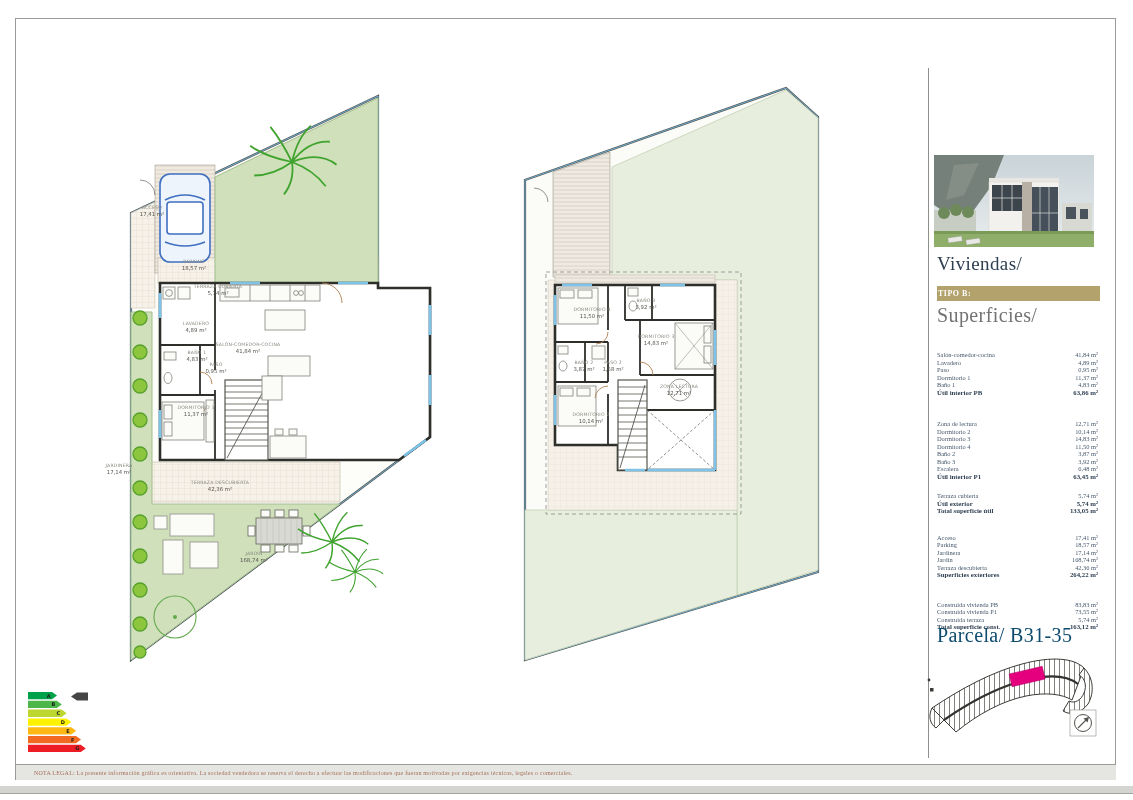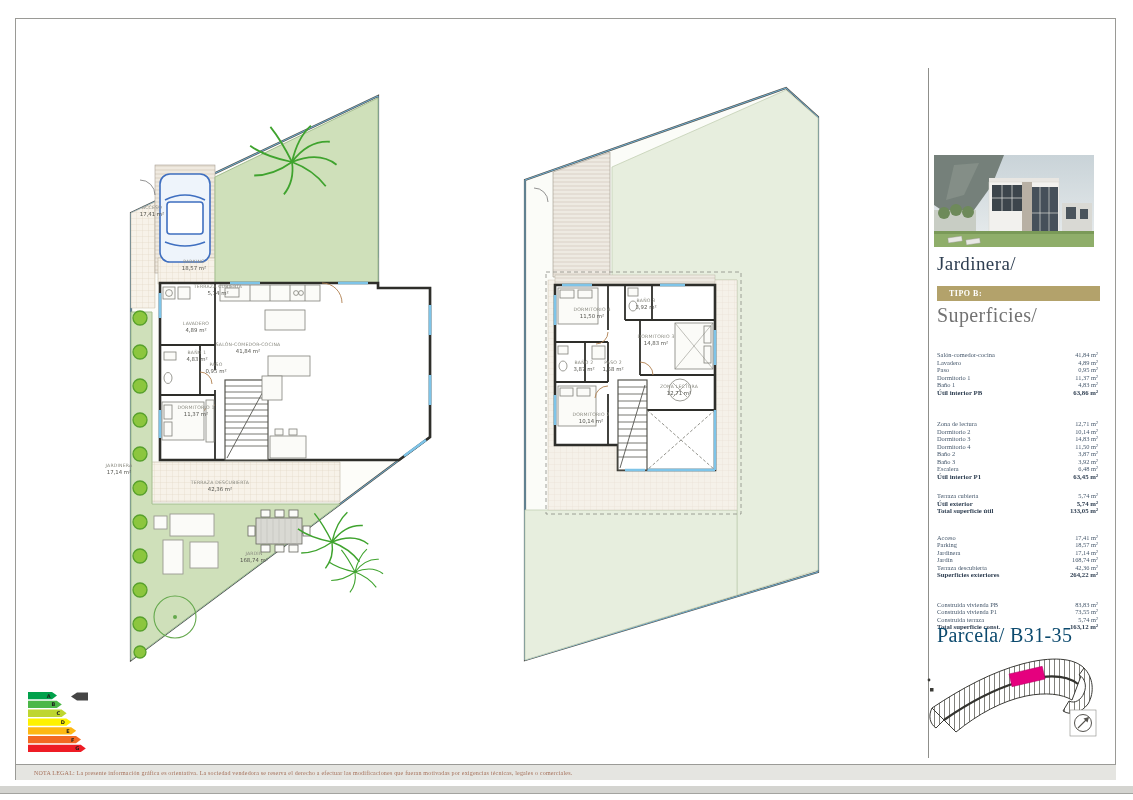--- a/index.html
+++ b/index.html
@@ -11,21 +11,21 @@
   
   .plabel{position:absolute;transform:translateX(-50%);text-align:center;
           font-family:"DejaVu Sans",sans-serif;font-size:4.6px;line-height:1.2;
           color:#8a8a80;white-space:nowrap;z-index:5;}
   .plabel .pn{display:block;letter-spacing:.2px;}
   .plabel .pv{display:block;font-size:5.4px;color:#55554f;}
   
   .side-sep{position:absolute;left:928px;top:68px;width:1px;height:690px;background:#8f8f8b;}
   .viviendas{position:absolute;left:937px;top:253px;font-size:19px;color:#2e3e51;letter-spacing:.4px;}
   .tipo-banner{position:absolute;left:937px;top:286px;width:163px;height:15px;background:#b3a26b;
-               color:#ffffff;font-size:8px;font-weight:bold;line-height:15px;padding-left:12px;
+               color:#ffffff;font-size:8px;font-weight:bold;line-height:15px;padding-left:1px;
                box-sizing:border-box;letter-spacing:.5px;}
   .superficies{position:absolute;left:937px;top:304px;font-size:20px;color:#737373;letter-spacing:.4px;}
   .slist{position:absolute;left:937px;top:351px;width:161px;color:#46586c;}
   .ssec{margin:0;}
   .ssec.g1{margin-bottom:24px;} .ssec.g2{margin-bottom:12px;}
   .ssec.g3{margin-bottom:19px;} .ssec.g4{margin-bottom:22px;}
   .srow{display:flex;justify-content:space-between;font-size:6.4px;line-height:7.5px;}
   .srow.b{font-weight:bold;color:#2f3f52;font-size:6.8px;}
   .parcela{position:absolute;left:937px;top:624px;font-size:20px;color:#0c4a6e;letter-spacing:.4px;}
   
@@ -371,21 +371,21 @@
       <rect x="146" y="54" width="8" height="10" fill="#4a545c"></rect>
     </g>
     <rect x="0" y="76" width="160" height="3" fill="#7a9a58"></rect>
     <rect x="0" y="79" width="160" height="13" fill="#8fae6a"></rect>
     <g fill="#e8e8e4" stroke="#99998f" stroke-width="0.4">
       <rect x="14" y="82" width="14" height="5" transform="rotate(-8 21 84)"></rect>
       <rect x="32" y="84" width="14" height="5" transform="rotate(-8 39 86)"></rect>
     </g>
   </svg>
 
-  <div class="viviendas">Jardinera/</div>
+  <div class="viviendas">Viviendas/</div>
   <div class="tipo-banner">TIPO B:</div>
   <div class="superficies">Superficies/</div>
 
   <div class="slist">
     <div class="ssec g1">
       <div class="srow">
           <span>Salón-comedor-cocina</span>
           <span>41,84 m²</span>
         </div>
       <div class="srow">

